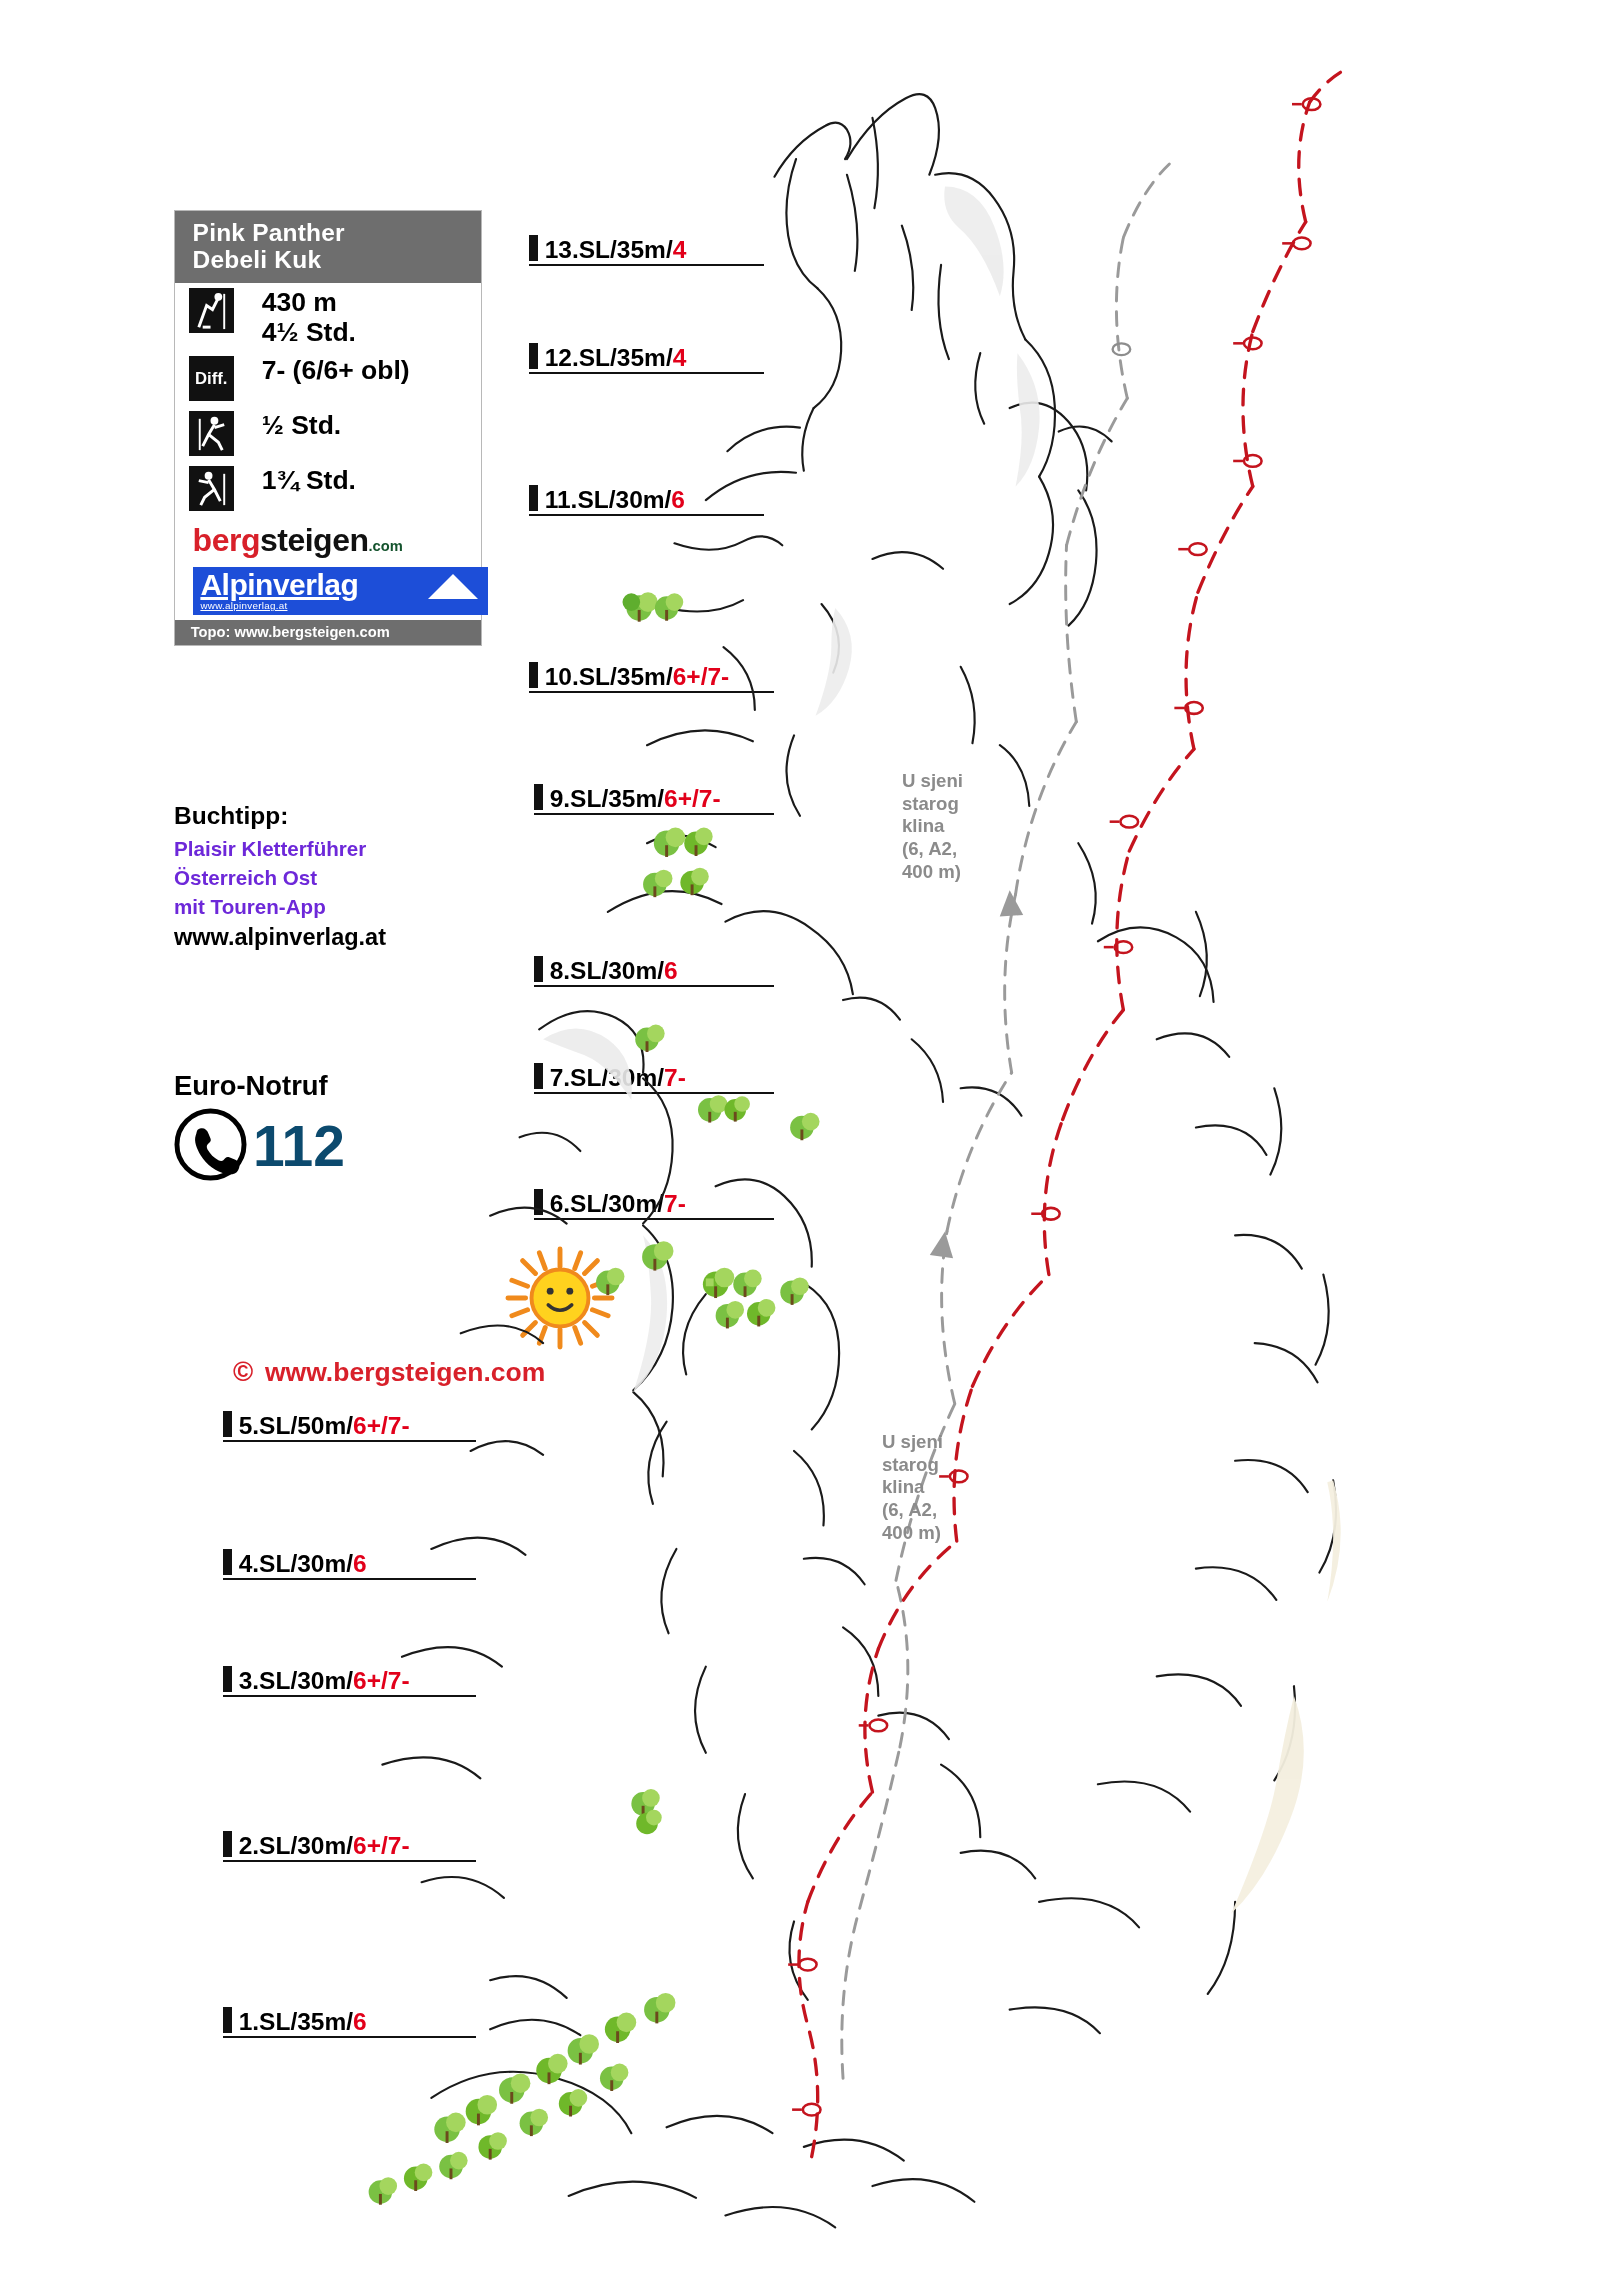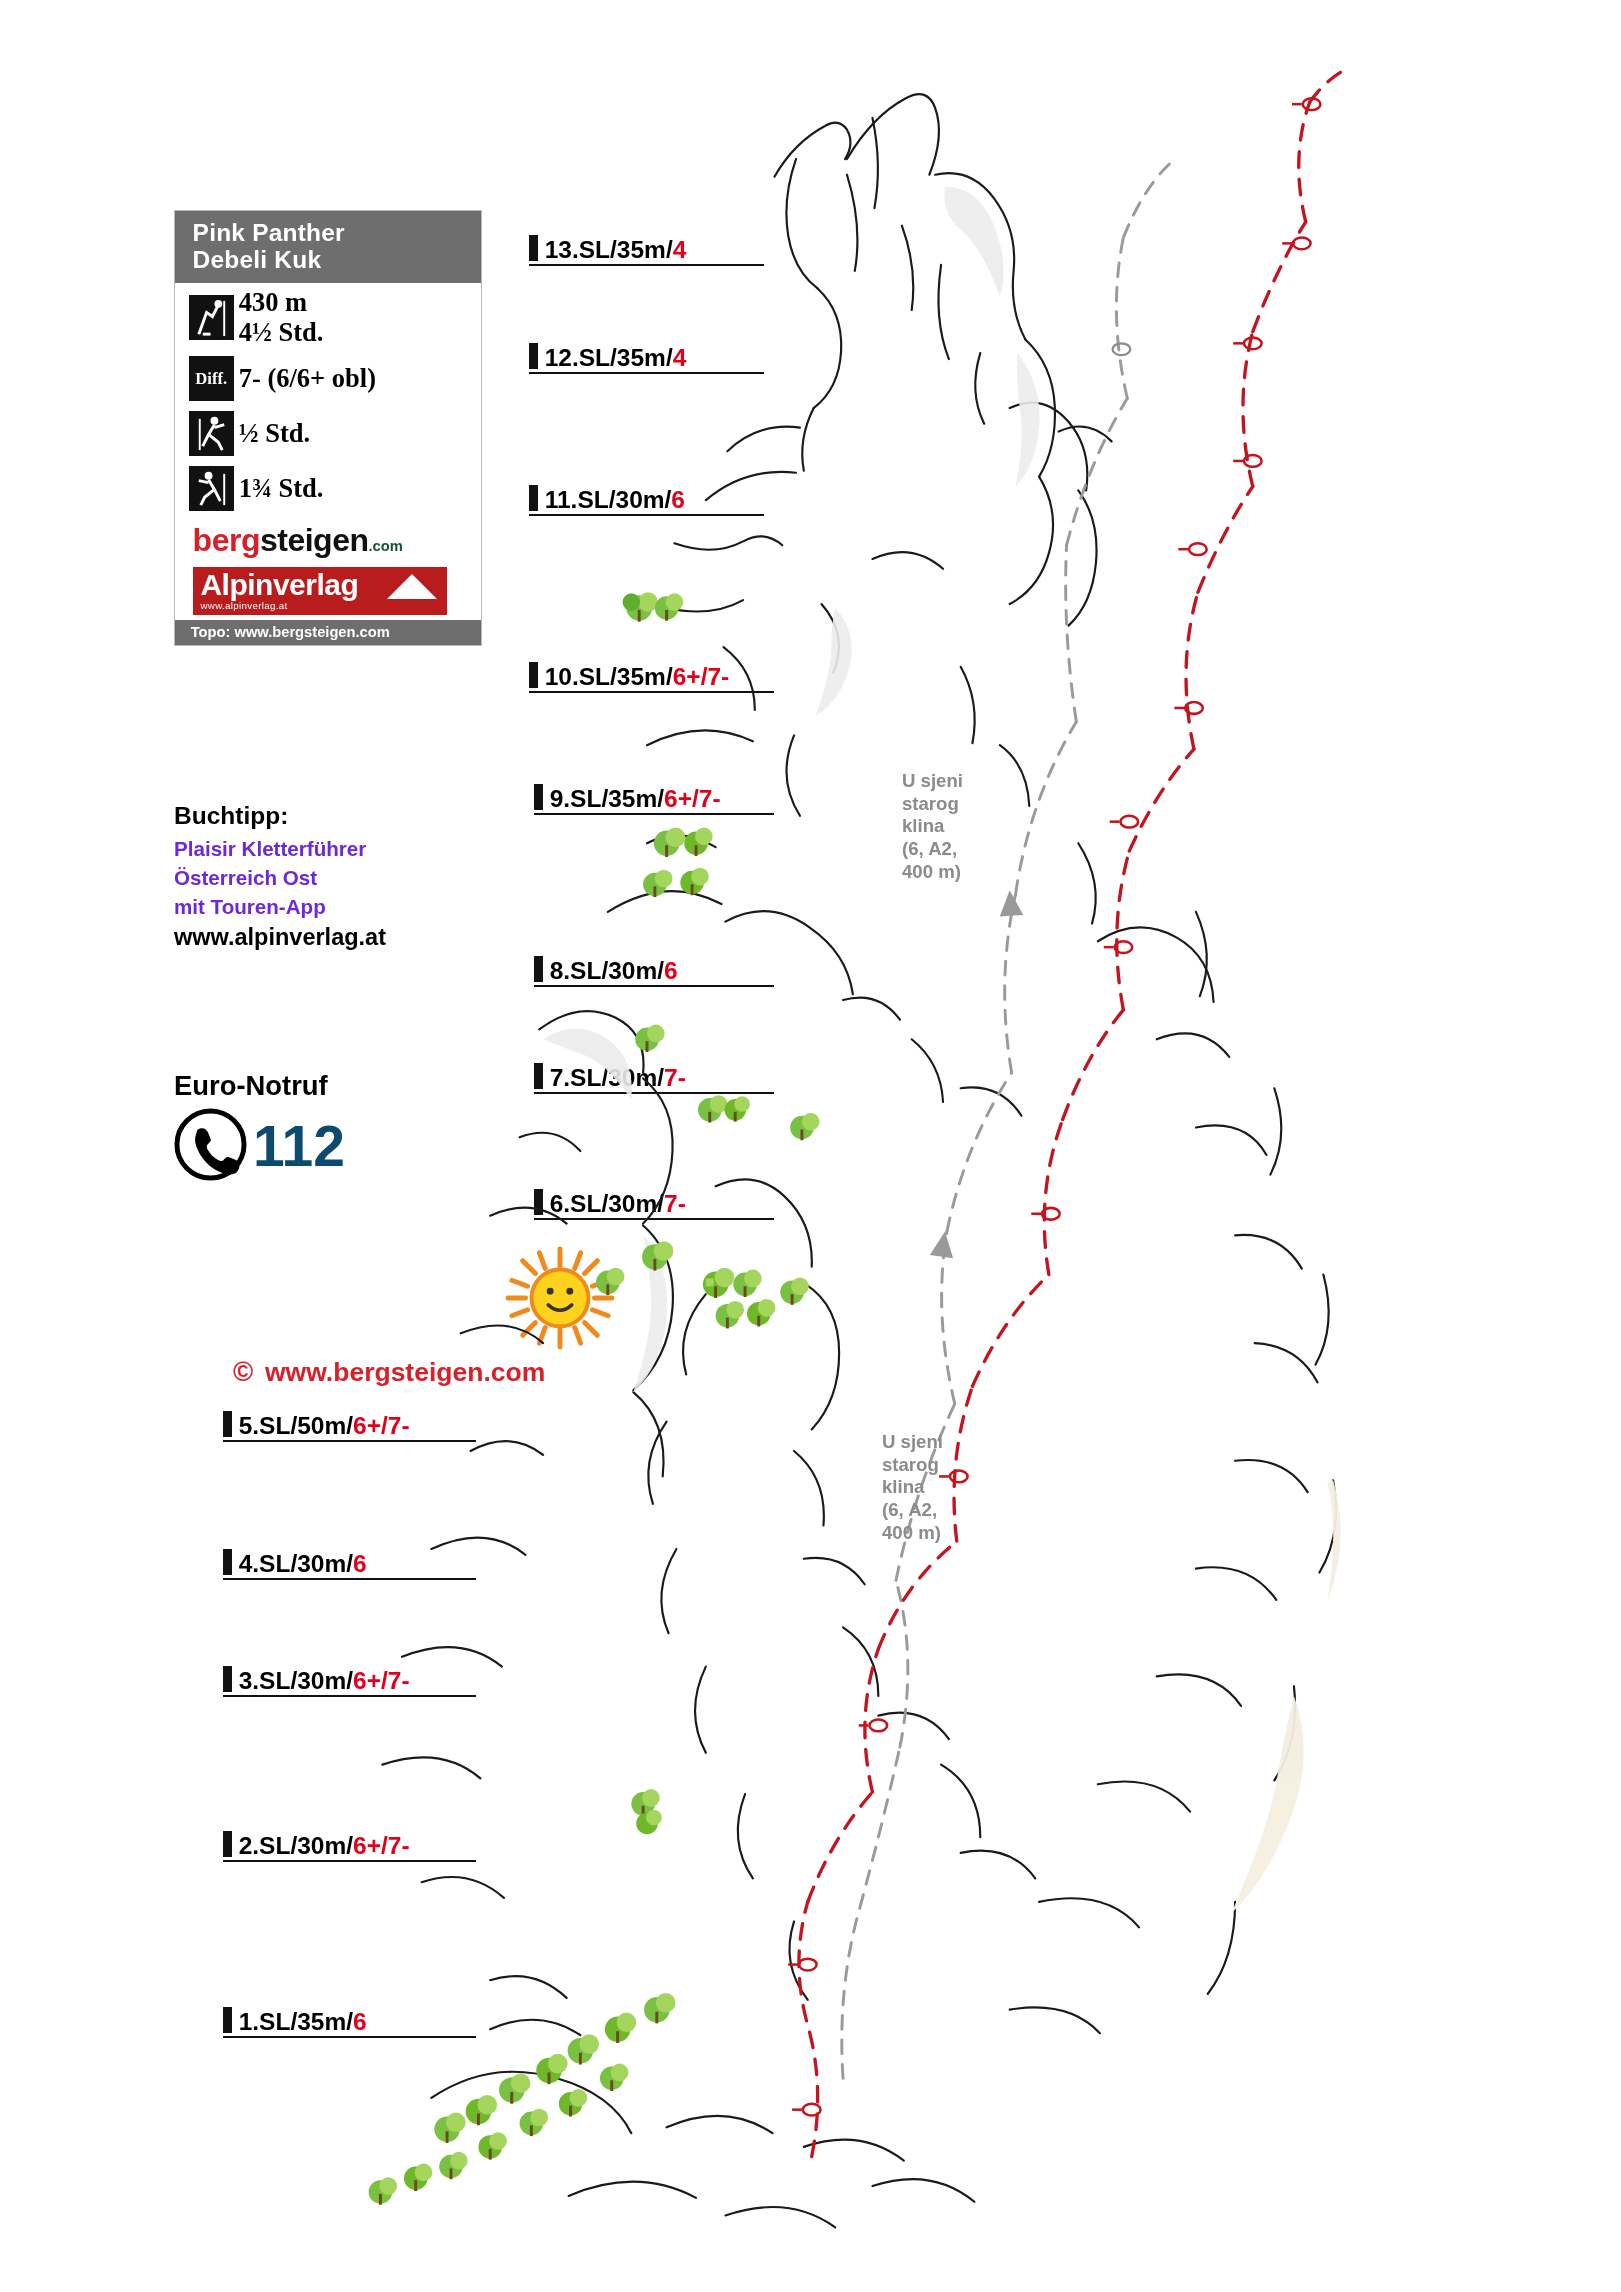--- a/index.html
+++ b/index.html
@@ -3,32 +3,32 @@
 <meta charset="utf-8">
 <style>
   html,body{margin:0;padding:0;background:#ffffff;}
   body{width:1621px;height:2293px;position:relative;font-family:"Liberation Sans",sans-serif;overflow:hidden;}
   .abs{position:absolute;}
 
   
   #infobox{left:174px;top:210px;width:306px;border:1px solid #b8b8b8;background:#fff;}
   #ib-head{background:#6e6e6e;color:#fff;padding:7.8px 13.7px 9.8px 17.6px;}
   #ib-head div{font-size:24.5px;font-weight:bold;line-height:1.12;letter-spacing:0.2px;}
-  .ib-row{display:flex;align-items:center;gap:5px;padding:4.9px 9.8px 4.9px 13.7px;font-family:Liberation Serif, serif;}
+  .ib-row{display:flex;align-items:flex-start;gap:28px;padding:4.9px 9.8px 4.9px 13.7px;}
   .ib-ico{width:45px;height:45px;background:#111;flex:0 0 45px;position:relative;}
   .ib-ico.diff{background:#111;display:flex;align-items:center;justify-content:center;}
   .ib-ico.diff span{color:#fff;font-size:16.7px;font-weight:bold;}
   .ib-ico svg{display:block}
   .ib-txt{font-size:26.5px;font-weight:bold;color:#000;line-height:1.1;}
   #ib-brand{padding:5.9px 13.7px 2px 17.6px;}
   .brandline{font-size:32px;font-weight:bold;letter-spacing:-0.5px;}
   .brand-red{color:#d8202a;}
   .brand-black{color:#111;}
   .brand-com{font-size:14.7px;color:#14532d;font-weight:bold;}
-  #alpinbar{margin:5.9px 13.7px 0 17.6px;background:#b91c1c;color:#fff;padding:2.9px 7.8px 4.9px 7.8px;position:relative;width:254px;box-sizing:border-box;}
+  #alpinbar{margin:5.9px 13.7px 0 17.6px;background:#1d4ed8;color:#fff;padding:2.9px 7.8px 4.9px 7.8px;position:relative;width:295px;box-sizing:border-box;text-decoration:underline;}
   #alpinbar .an{font-size:30px;font-weight:bold;letter-spacing:-0.5px;line-height:1;}
   #alpinbar .au{font-size:9.8px;letter-spacing:0.3px;}
   #alpinbar .tri{position:absolute;right:9.8px;top:7.8px;width:0;height:0;border-left:25.5px solid transparent;border-right:25.5px solid transparent;border-bottom:25.5px solid #fff;}
   #ib-topo{background:#6e6e6e;color:#fff;font-size:14.7px;font-weight:bold;padding:3.9px 0 4.9px 15.7px;margin-top:5px;}
 
   
   #buchtipp{left:174px;top:802px;}
   #buchtipp .h{font-size:24.5px;font-weight:bold;color:#000;margin-bottom:3.9px;}
   #buchtipp .r{font-size:20.6px;font-weight:bold;color:#6d28d9;line-height:1.42;}
   #buchtipp .b{font-size:23.5px;font-weight:bold;color:#000;margin-top:2.9px;}

